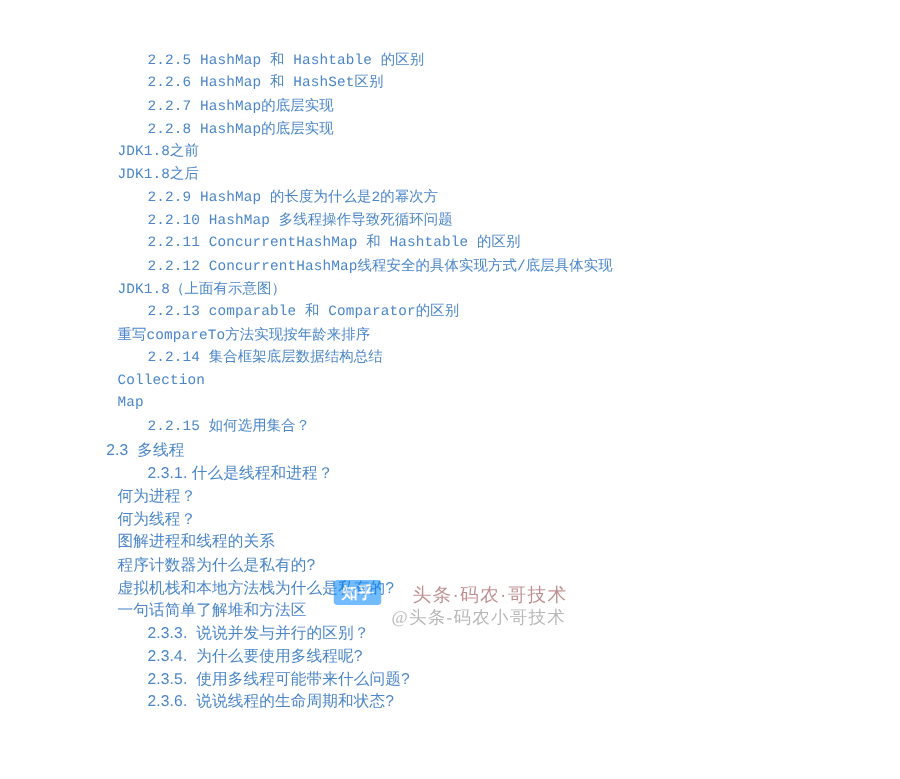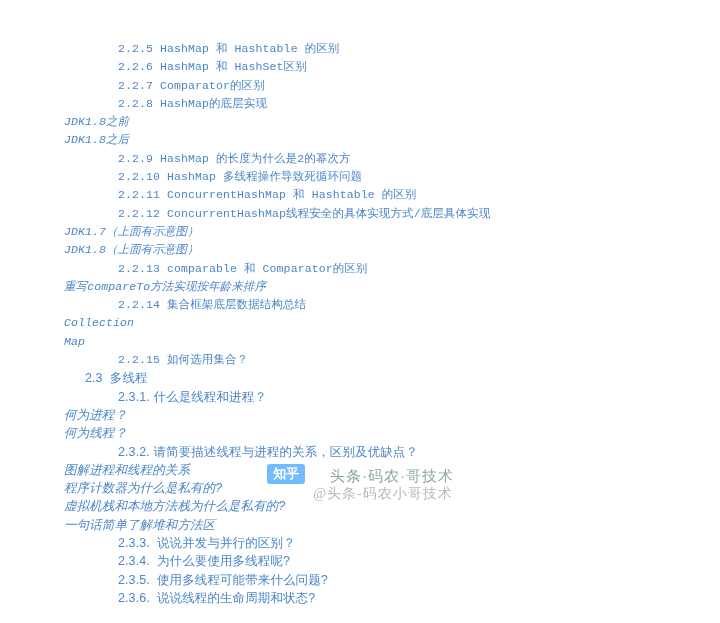--- a/index.html
+++ b/index.html
@@ -31,21 +31,21 @@
     color: #4a86c8;
     font-size: 12.5px;
     line-height: 18.3px;
     white-space: pre;
     font-family: "Liberation Sans", sans-serif;
     letter-spacing: 0.1px;
   }
   
   .lvl-0 { padding-left: 85px; }
   .lvl-1 { padding-left: 118px; }
-  .lvl-2 { padding-left: 64px; font-style: italic; }
+  .lvl-2 { padding-left: 94px; }
   .mono {
     font-family: "Liberation Mono", monospace;
     font-size: 11.5px;
   }
 
   
   .watermark {
     position: absolute;
     left: 0;
     bottom: 0;
@@ -76,56 +76,54 @@
     color: #7d7d7d;
     font-size: 14px;
     font-family: Liberation Serif, serif;
     letter-spacing: 1px;
     margin-top: 40px;
   }
   .wm-ghost {
     position: absolute;
     left: 330px;
     bottom: 6px;
-    color: #14532d;
+    color: #7f1d1d;
     font-size: 15px;
     opacity: 0.5;
     letter-spacing: 1px;
     font-family: "Liberation Sans", sans-serif;
     pointer-events: none;
   }
 </style>
 </head>
 <body>
 
 <div class="page">
   <ul class="toc" id="toc-list">
       <li class="toc-item lvl-1 mono">2.2.5 HashMap 和 Hashtable 的区别</li>
       <li class="toc-item lvl-1 mono">2.2.6 HashMap 和 HashSet区别</li>
-      <li class="toc-item lvl-1 mono">2.2.7 Comparator的区别</li>
+      <li class="toc-item lvl-1 mono">2.2.7 HashMap的底层实现</li>
       <li class="toc-item lvl-1 mono">2.2.8 HashMap的底层实现</li>
       <li class="toc-item lvl-2 mono">JDK1.8之前</li>
       <li class="toc-item lvl-2 mono">JDK1.8之后</li>
       <li class="toc-item lvl-1 mono">2.2.9 HashMap 的长度为什么是2的幂次方</li>
       <li class="toc-item lvl-1 mono">2.2.10 HashMap 多线程操作导致死循环问题</li>
       <li class="toc-item lvl-1 mono">2.2.11 ConcurrentHashMap 和 Hashtable 的区别</li>
       <li class="toc-item lvl-1 mono">2.2.12 ConcurrentHashMap线程安全的具体实现方式/底层具体实现</li>
-      <li class="toc-item lvl-2 mono">JDK1.7（上面有示意图）</li>
       <li class="toc-item lvl-2 mono">JDK1.8（上面有示意图）</li>
       <li class="toc-item lvl-1 mono">2.2.13 comparable 和 Comparator的区别</li>
       <li class="toc-item lvl-2 mono">重写compareTo方法实现按年龄来排序</li>
       <li class="toc-item lvl-1 mono">2.2.14 集合框架底层数据结构总结</li>
       <li class="toc-item lvl-2 mono">Collection</li>
       <li class="toc-item lvl-2 mono">Map</li>
       <li class="toc-item lvl-1 mono">2.2.15 如何选用集合？</li>
       <li class="toc-item lvl-0">2.3  多线程</li>
       <li class="toc-item lvl-1">2.3.1. 什么是线程和进程？</li>
       <li class="toc-item lvl-2">何为进程？</li>
       <li class="toc-item lvl-2">何为线程？</li>
-      <li class="toc-item lvl-1">2.3.2. 请简要描述线程与进程的关系，区别及优缺点？</li>
       <li class="toc-item lvl-2">图解进程和线程的关系</li>
       <li class="toc-item lvl-2">程序计数器为什么是私有的?</li>
       <li class="toc-item lvl-2">虚拟机栈和本地方法栈为什么是私有的?</li>
       <li class="toc-item lvl-2">一句话简单了解堆和方法区</li>
       <li class="toc-item lvl-1">2.3.3.  说说并发与并行的区别？</li>
       <li class="toc-item lvl-1">2.3.4.  为什么要使用多线程呢?</li>
       <li class="toc-item lvl-1">2.3.5.  使用多线程可能带来什么问题?</li>
       <li class="toc-item lvl-1">2.3.6.  说说线程的生命周期和状态?</li>
     </ul>
 

